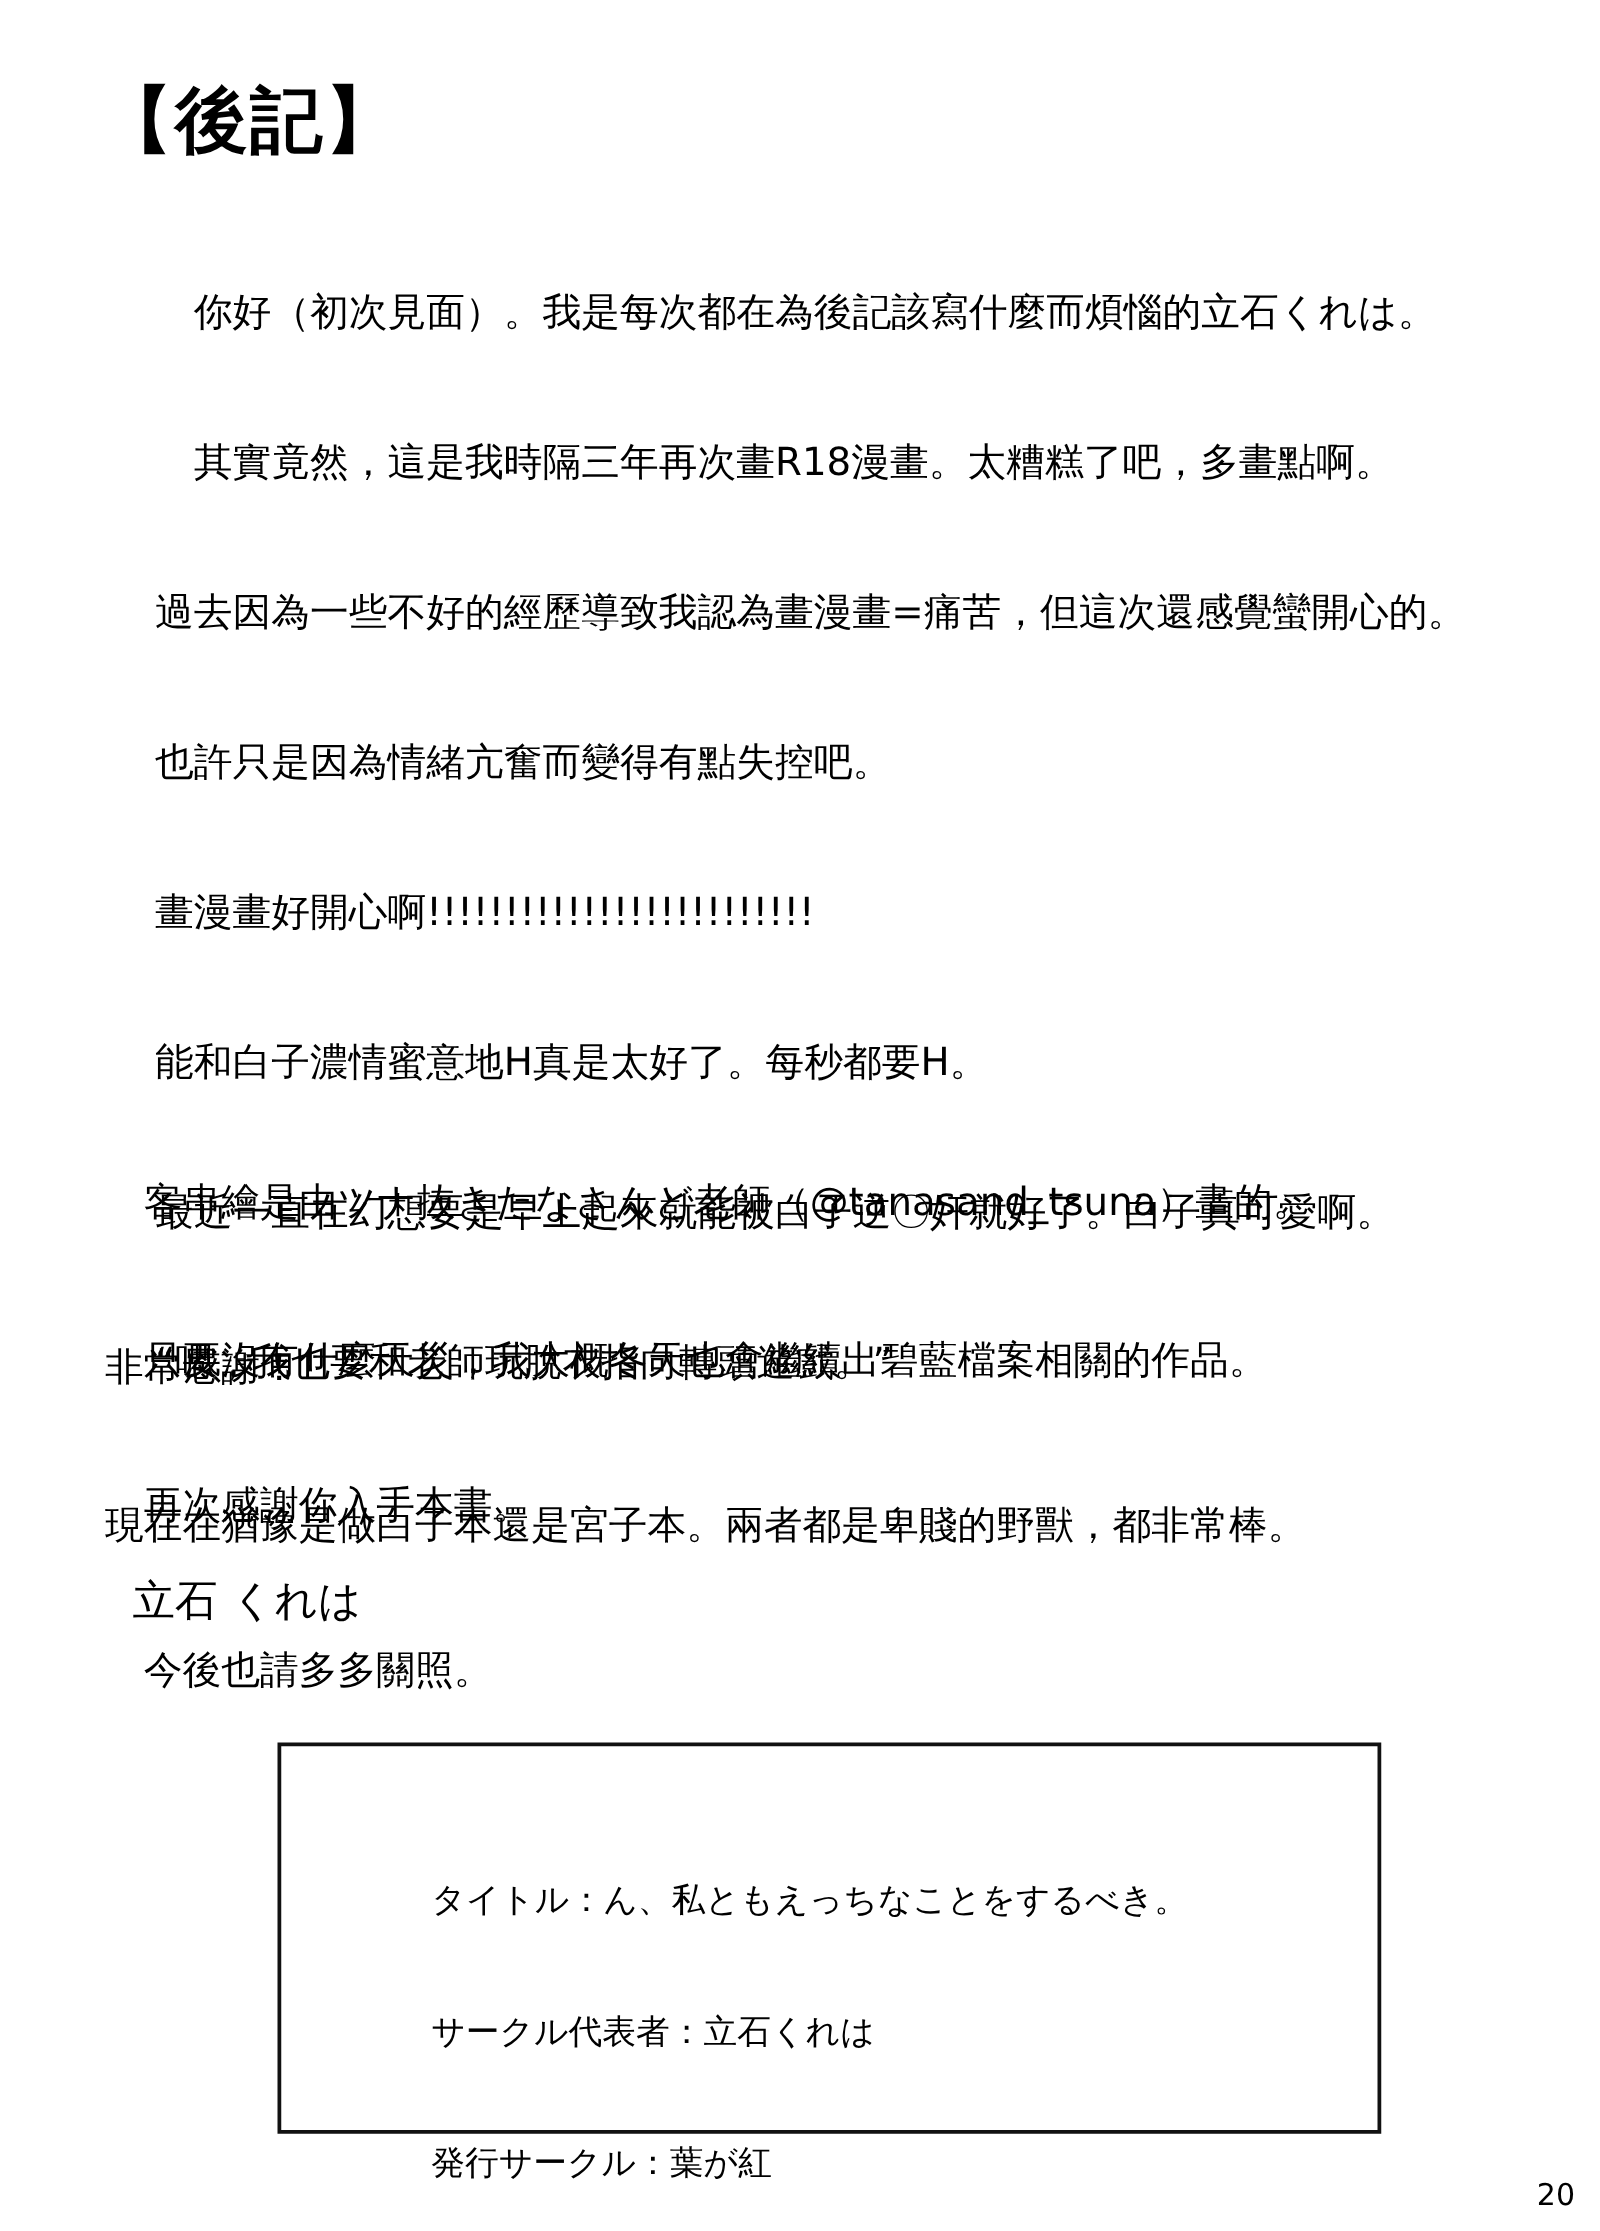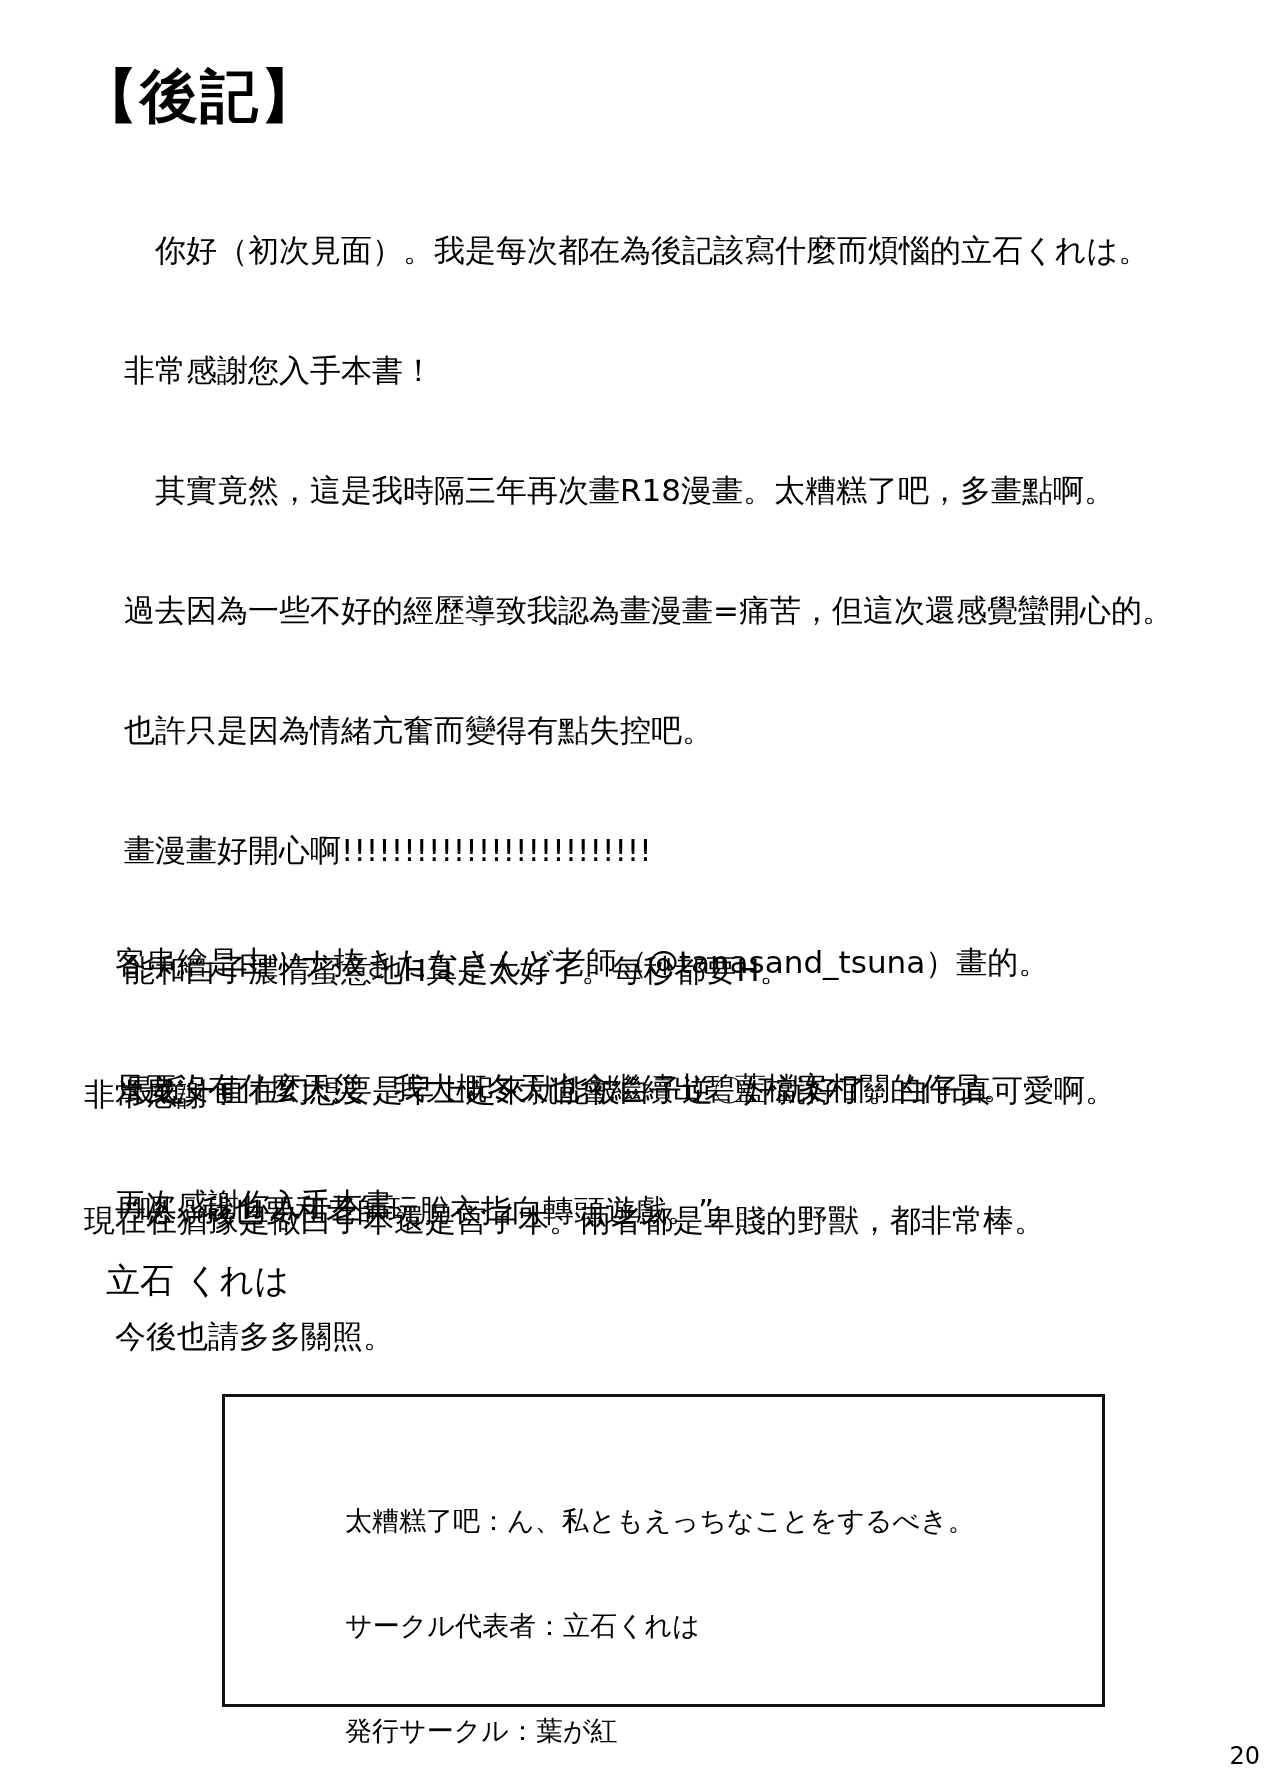--- a/index.html
+++ b/index.html
@@ -73,21 +73,20 @@
 </style>
 </head>
 <body>
 
 <div class="page">
 
   <h1 class="title">【後記】</h1>
 
   <div class="para para1">
     <div class="line">　你好（初次見面）。我是每次都在為後記該寫什麼而煩惱的立石くれは。</div>
-    <div class="line">非常感謝您入手本書！</div>
     <div class="line">　其實竟然，這是我時隔三年再次畫R18漫畫。太糟糕了吧，多畫點啊。</div>
     <div class="line">過去因為一些不好的經歷導致我認為畫漫畫=痛苦，但這次還感覺蠻開心的。</div>
     <div class="line">也許只是因為情緒亢奮而變得有點失控吧。</div>
     <div class="line">畫漫畫好開心啊!!!!!!!!!!!!!!!!!!!!!!!!!</div>
     <div class="line">能和白子濃情蜜意地H真是太好了。每秒都要H。</div>
     <div class="line">最近一直在幻想要是早上起來就能被白子逆〇奸就好了。白子真可愛啊。</div>
     <div class="line">“嗯，我也要和老師玩脫衣指向轉頭遊戲。”</div>
   </div>
 
   <div class="para para2">
@@ -102,21 +101,21 @@
 
   <div class="para para4">
     <div class="line">　再次感謝你入手本書。</div>
     <div class="line">　今後也請多多關照。</div>
   </div>
 
   <div class="signature">立石 くれは</div>
 
   <div class="colophon">
     <div class="colophon-content">
-      <div class="line">太糟糕了吧：ん、私ともえっちなことをするべき。</div>
+      <div class="line">タイトル：ん、私ともえっちなことをするべき。</div>
       <div class="line">サークル代表者：立石くれは</div>
       <div class="line">発行サークル：葉が紅</div>
       
       
       
       
     </div>
   </div>
 
   <div class="page-number">20</div>

